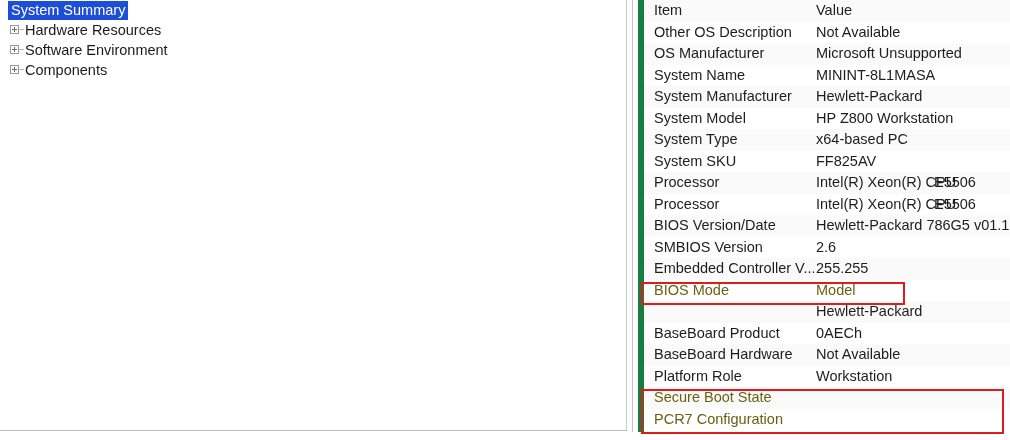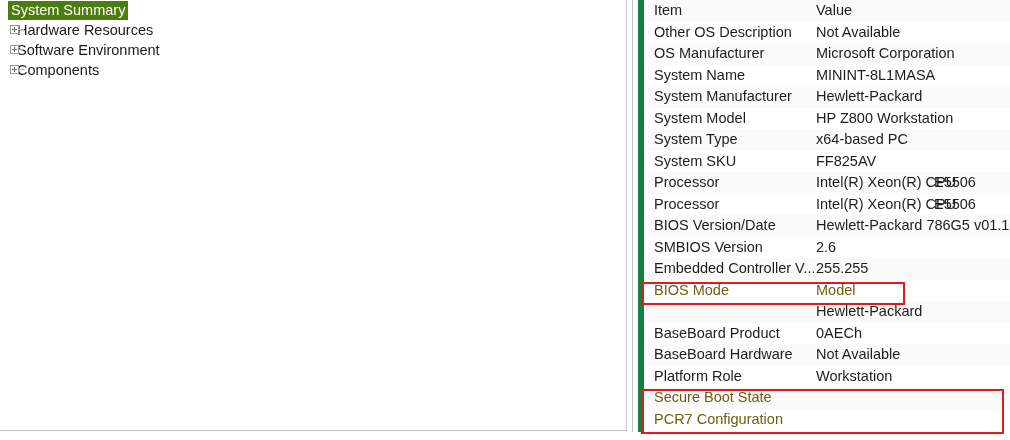--- a/index.html
+++ b/index.html
@@ -36,25 +36,25 @@
     line-height: 20px;
     font-size: 14.5px;
     color: #1b1b1b;
     white-space: nowrap;
   }
 
   .tree-row.root {
     padding-left: 8px;
   }
   .tree-row.child {
-    padding-left: 17px;
+    padding-left: 25px;
   }
 
   .sel-label {
-    background: #4d7c0f;
+    background: #1d4ed8;
     color: #ffffff;
     padding: 1px 3px 2px 3px;
   }
 
   .expander {
     position: absolute;
     left: 10px;
     top: 5px;
     width: 9px;
     height: 9px;
@@ -187,21 +187,21 @@
       <div class="detail-row band">
         <span class="cell-item">Item</span>
         <span class="cell-value">Value</span>
       </div>
       <div class="detail-row">
         <span class="cell-item">Other OS Description</span>
         <span class="cell-value">Not Available</span>
       </div>
       <div class="detail-row band">
         <span class="cell-item">OS Manufacturer</span>
-        <span class="cell-value">Microsoft Corporation</span>
+        <span class="cell-value">Microsoft Unsupported</span>
       </div>
       <div class="detail-row">
         <span class="cell-item">System Name</span>
         <span class="cell-value">MININT-8L1MASA</span>
       </div>
       <div class="detail-row band">
         <span class="cell-item">System Manufacturer</span>
         <span class="cell-value">Hewlett-Packard</span>
       </div>
       <div class="detail-row">

